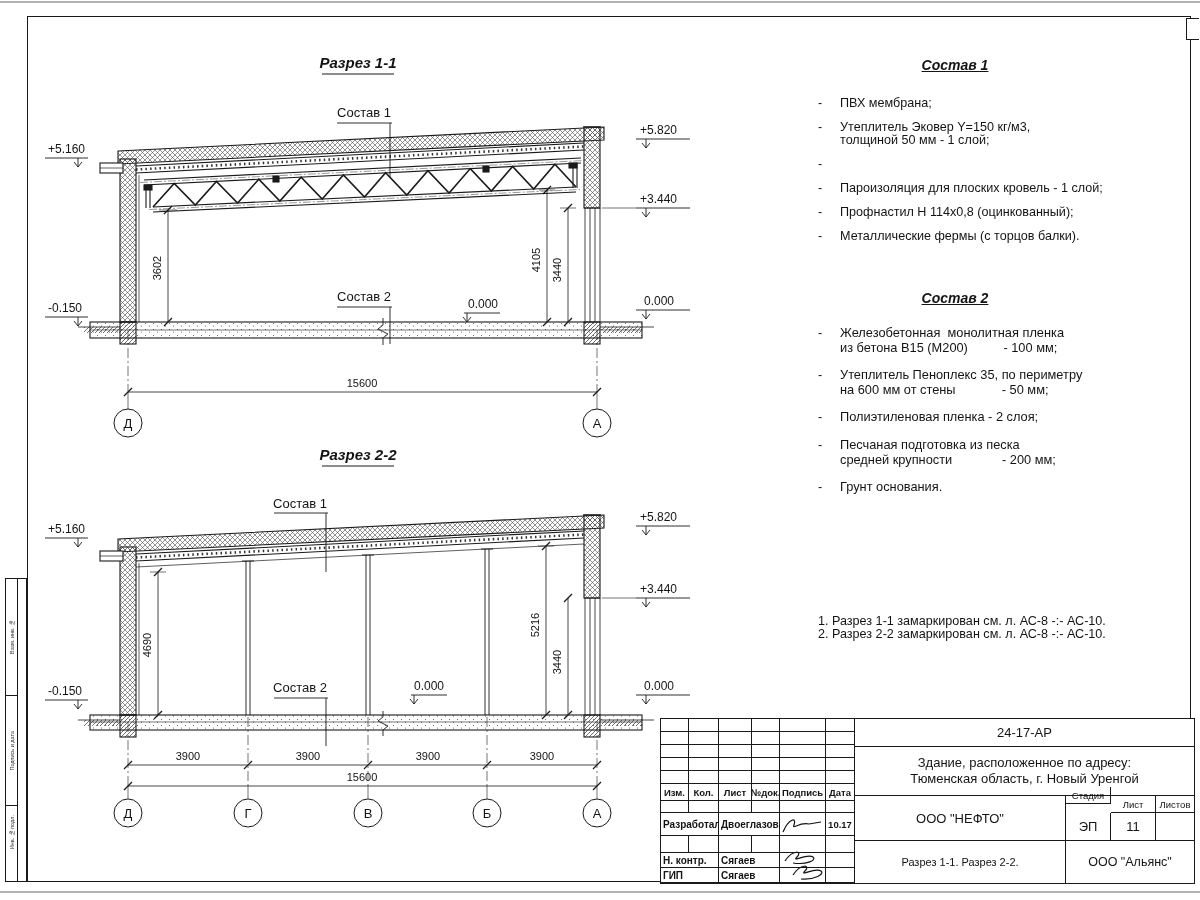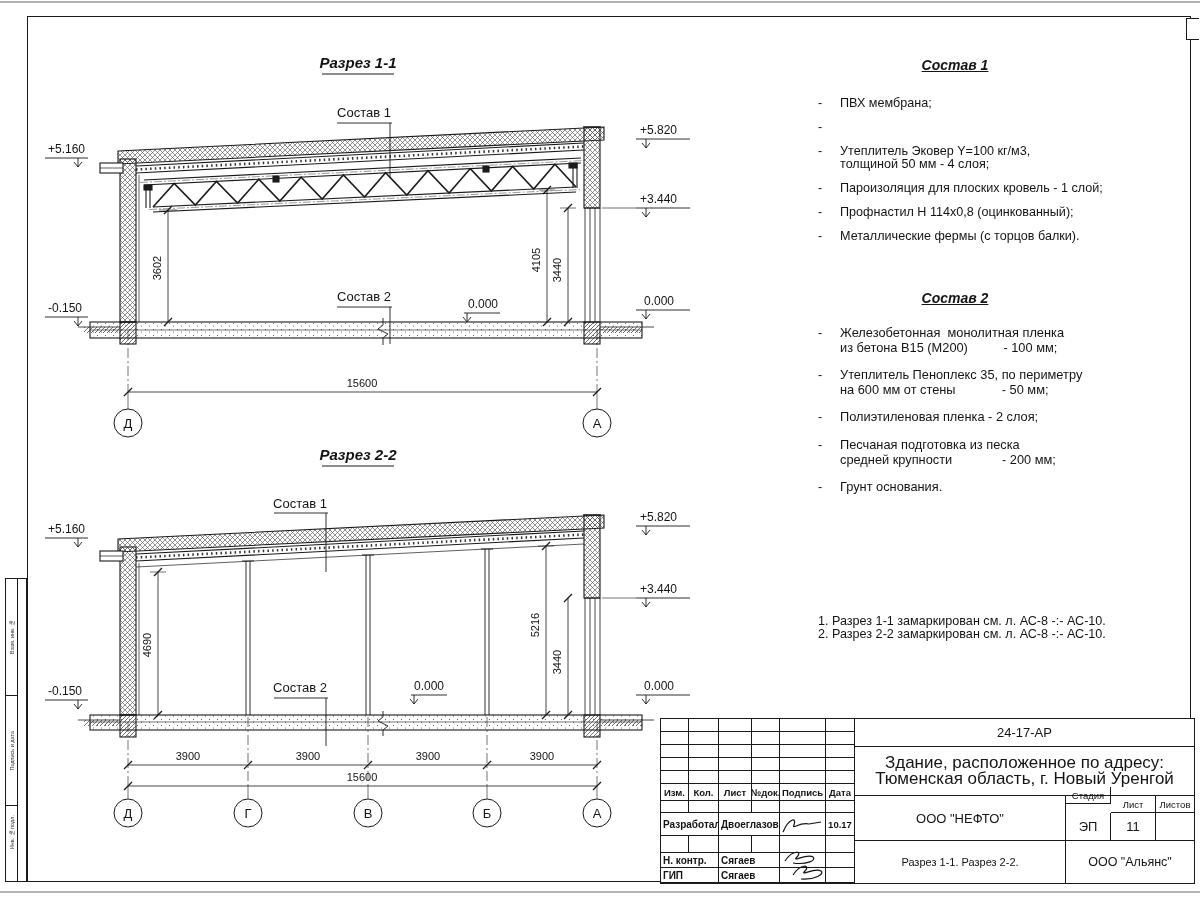--- a/index.html
+++ b/index.html
@@ -368,25 +368,25 @@
 </svg>
 
 <div class="sostav-title" style="left:855px;top:57px;">Состав 1</div>
 <div id="sostav1-items" class="sostav-list s1" style="left:818px;top:97px;">
     <div class="li">
       <span class="dash">-</span>
       <span class="lt">ПВХ мембрана;</span>
     </div>
     <div class="li">
       <span class="dash">-</span>
-    </div>
-    <div class="li">
-      <span class="dash">-</span>
-      <span class="lt">Утеплитель Эковер Y=100 кг/м3,
-толщиной 50 мм - 4 слоя;</span>
+      <span class="lt">Утеплитель Эковер Y=150 кг/м3,
+толщиной 50 мм - 1 слой;</span>
+    </div>
+    <div class="li">
+      <span class="dash">-</span>
     </div>
     <div class="li">
       <span class="dash">-</span>
       <span class="lt">Пароизоляция для плоских кровель - 1 слой;</span>
     </div>
     <div class="li">
       <span class="dash">-</span>
       <span class="lt">Профнастил Н 114х0,8 (оцинкованный);</span>
     </div>
     <div class="li">
@@ -501,21 +501,21 @@
   <svg class="sig-svg" style="left:118px;top:96px;" width="46" height="21">
     <path d="M4,17 C10,3 18,2 15,10 C13,15 20,7 30,9 L42,7" stroke="#111" stroke-width="1.2" fill="none"></path>
   </svg>
   <svg class="sig-svg" style="left:118px;top:130px;" width="52" height="34">
     <path d="M6,12 C14,0 24,2 18,8 C12,14 28,4 34,8 C38,11 28,16 14,14" stroke="#111" stroke-width="1.2" fill="none"></path>
     <path d="M14,26 C22,14 32,16 26,22 C20,28 36,18 42,22 C46,25 36,31 22,30" stroke="#111" stroke-width="1.2" fill="none"></path>
   </svg>
 
   <div class="tb-right">
     <div class="tbc" style="left:0;top:0;width:339px;height:28px;border-bottom:1px solid #1a1a1a;font-size:13px;">24-17-АР</div>
-    <div class="tbc" style="left:0;top:28px;width:339px;height:49px;border-bottom:1px solid #1a1a1a;font-size:17px;flex-direction:column;line-height:16px;">
+    <div class="tbc" style="left:0;top:28px;width:339px;height:49px;border-bottom:1px solid #1a1a1a;font-size:13px;flex-direction:column;line-height:16px;">
       <span>Здание, расположенное по адресу:</span>
       <span>Тюменская область, г. Новый Уренгой</span>
     </div>
     <div class="tbc" style="left:0;top:77px;width:211px;height:45px;border-bottom:1px solid #1a1a1a;border-right:1px solid #1a1a1a;font-size:13px;">ООО "НЕФТО"</div>
     <div class="tbc" style="left:211px;top:68px;width:45px;height:17px;border-bottom:1px solid #1a1a1a;border-right:1px solid #1a1a1a;font-size:9.5px;">Стадия</div>
     <div class="tbc" style="left:256px;top:77px;width:45px;height:17px;border-bottom:1px solid #1a1a1a;border-right:1px solid #1a1a1a;font-size:9.5px;">Лист</div>
     <div class="tbc" style="left:301px;top:77px;width:38px;height:17px;border-bottom:1px solid #1a1a1a;font-size:9.5px;">Листов</div>
     <div class="tbc" style="left:211px;top:94px;width:45px;height:28px;border-bottom:1px solid #1a1a1a;border-right:1px solid #1a1a1a;font-size:13px;">ЭП</div>
     <div class="tbc" style="left:256px;top:94px;width:45px;height:28px;border-bottom:1px solid #1a1a1a;border-right:1px solid #1a1a1a;font-size:13px;">11</div>
     <div class="tbc" style="left:301px;top:94px;width:38px;height:28px;border-bottom:1px solid #1a1a1a;font-size:13px;"></div>

